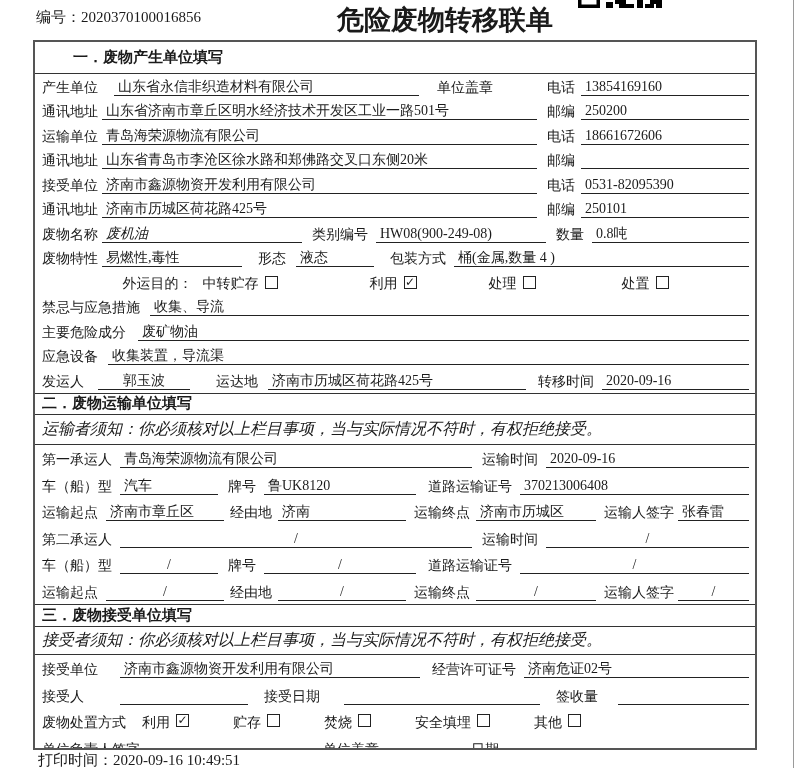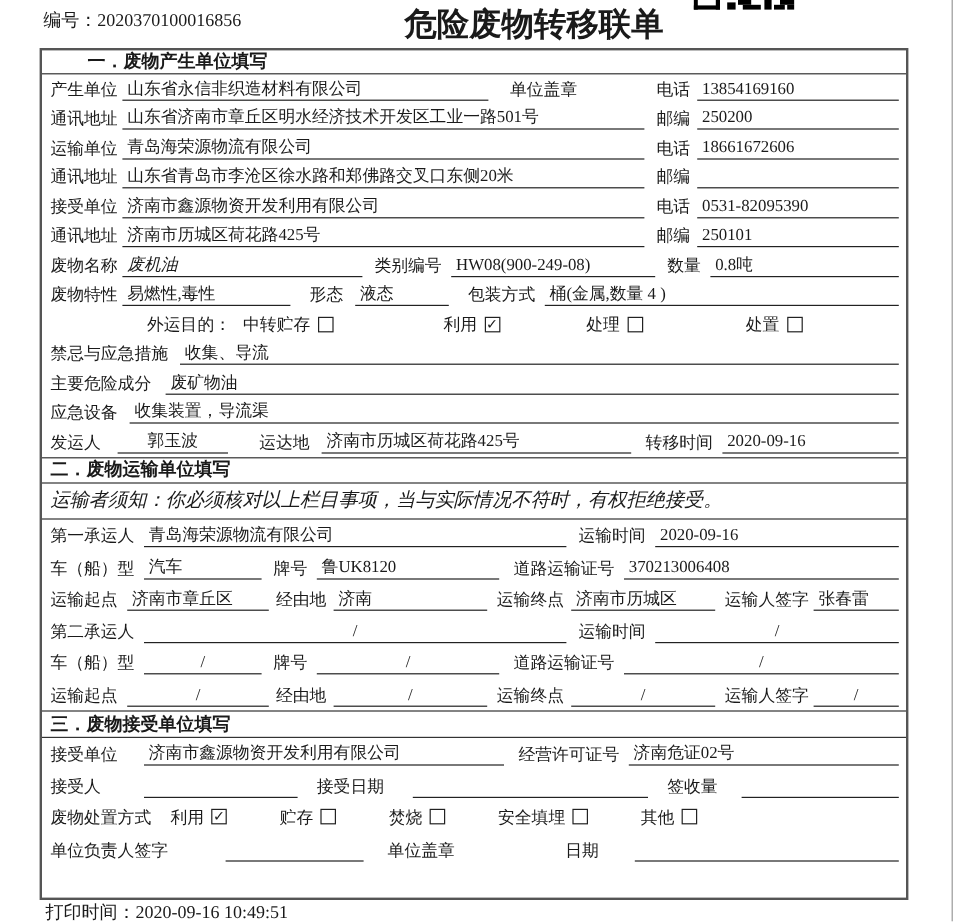--- a/index.html
+++ b/index.html
@@ -30,21 +30,21 @@
   .sec-header.bt { border-top:1.5px solid #333; }
   .notice {
     font-size:16px; padding-left:7px;
     border-bottom:1.5px solid #333;
     display:flex; align-items:center; flex-shrink:0;font-style:italic;
   }
   .row {
     display:flex; align-items:flex-end; flex-shrink:0;
     padding:0 6px 3px 7px; font-size:14px; line-height:17px;
   }
-  .h-s1hdr { height:20px;padding-left:38px; }
+  .h-s1hdr { height:32px;padding-left:38px; }
   .h-s1    { height:24.5px;justify-content:center; }
   .h-s2hdr { height:22px; }
   .h-n2    { height:30px; }
   .h-s2    { height:26.5px; }
   .h-s3hdr { height:23px; }
   .h-n3    { height:28px; }
   .h-s3    { height:26.5px; }
 
   .lbl { white-space:nowrap; flex-shrink:0; }
   .uv {
@@ -82,21 +82,21 @@
   <rect x="72" y="0" width="12" height="4" fill="#000"></rect>
   <rect x="78" y="4" width="6" height="4" fill="#000"></rect>
 </svg>
 
 <div class="form-table">
 
   <div class="sec-header h-s1hdr">一．废物产生单位填写</div>
 
   <div class="row h-s1">
     <span class="lbl">产生单位</span>
-    <span class="uv" style="width:305px;margin-left:4px;">山东省永信非织造材料有限公司</span>
+    <span class="uv" style="width:305px;margin-left:16px;">山东省永信非织造材料有限公司</span>
     <span class="lbl" style="margin-left:18px;">单位盖章</span>
     <span class="spacer"></span>
     <span class="lbl">电话</span>
     <span class="uv" style="width:168px;margin-left:6px;">13854169160</span>
   </div>
 
   <div class="row h-s1">
     <span class="lbl">通讯地址</span>
     <span class="uv grow" style="margin-left:4px;margin-right:10px;">山东省济南市章丘区明水经济技术开发区工业一路501号</span>
     <span class="lbl">邮编</span>
@@ -236,20 +236,21 @@
     <span class="uv c" style="width:118px;margin-left:8px;">/</span>
     <span class="lbl" style="margin-left:6px;">经由地</span>
     <span class="uv c" style="width:128px;margin-left:6px;">/</span>
     <span class="lbl" style="margin-left:8px;">运输终点</span>
     <span class="uv c" style="width:120px;margin-left:6px;">/</span>
     <span class="lbl" style="margin-left:8px;">运输人签字</span>
     <span class="uv c grow" style="margin-left:4px;">/</span>
   </div>
 
   <div class="sec-header bt h-s3hdr">三．废物接受单位填写</div>
+  <div class="notice h-n3">接受者须知：你必须核对以上栏目事项，当与实际情况不符时，有权拒绝接受。</div>
 
   <div class="row h-s3">
     <span class="lbl">接受单位</span>
     <span class="uv" style="width:300px;margin-left:22px;">济南市鑫源物资开发利用有限公司</span>
     <span class="lbl" style="margin-left:12px;">经营许可证号</span>
     <span class="uv grow" style="margin-left:8px;">济南危证02号</span>
   </div>
 
   <div class="row h-s3">
     <span class="lbl">接受人</span>

